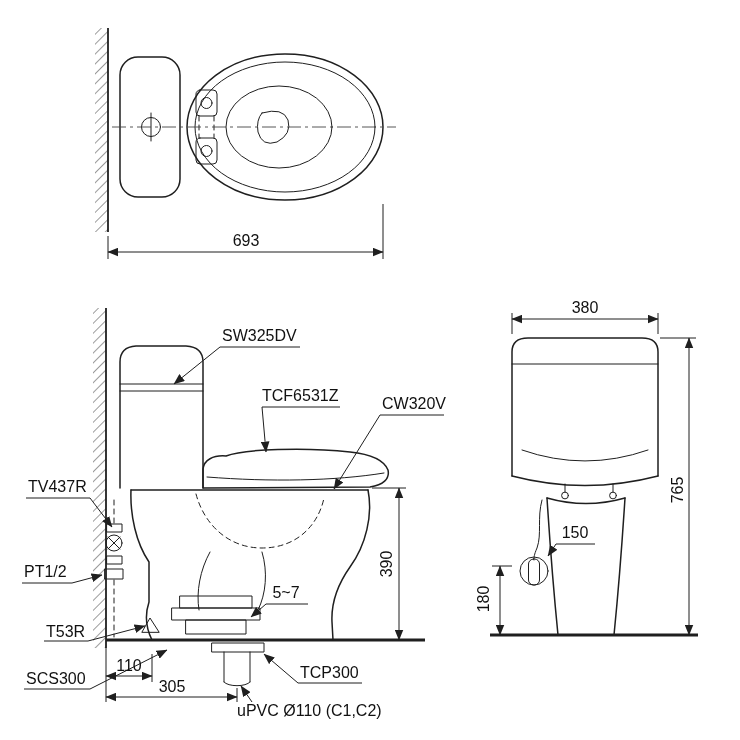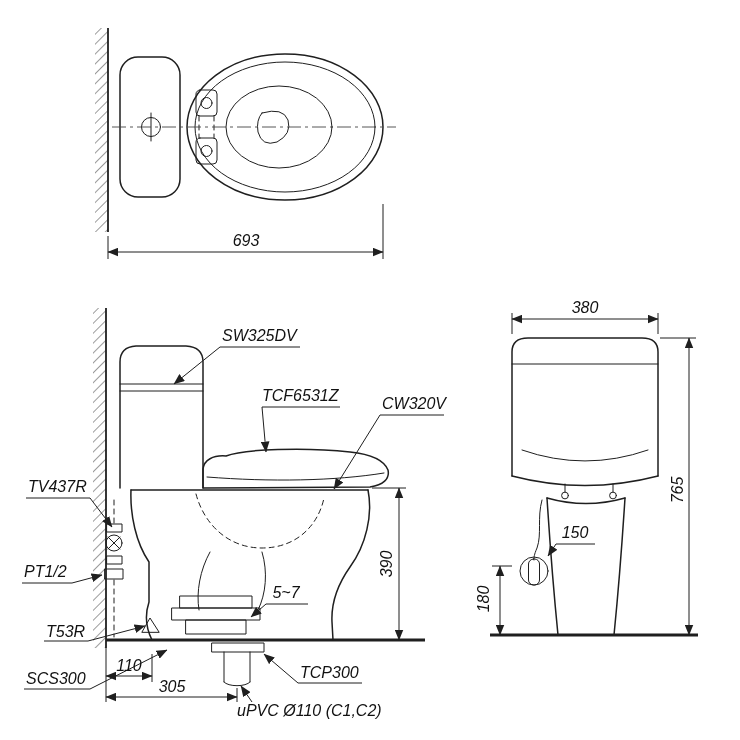--- a/index.html
+++ b/index.html
@@ -9,21 +9,20 @@
     width:740px;
     height:740px;
     font-family:"Liberation Sans", sans-serif;
   }
   #stage{
     position:relative;
     width:740px;
     height:740px;
     background:#ffffff;
     overflow:hidden;
-    font-style:italic;
   }
   svg{display:block}
   .part{fill:none;stroke:#1f1f1f;stroke-width:1.5;stroke-linejoin:round;stroke-linecap:round}
   .thin{fill:none;stroke:#1f1f1f;stroke-width:1;stroke-linejoin:round;stroke-linecap:round}
   .thick{fill:none;stroke:#1f1f1f;stroke-width:2.8}
   .wall{fill:none;stroke:#1f1f1f;stroke-width:1.8}
   .dash{stroke-dasharray:5 4}
   .cl{fill:none;stroke:#444;stroke-width:0.9;stroke-dasharray:14 4 3 4}
   .dim{fill:none;stroke:#1f1f1f;stroke-width:1}
   .lead{fill:none;stroke:#1f1f1f;stroke-width:1}

